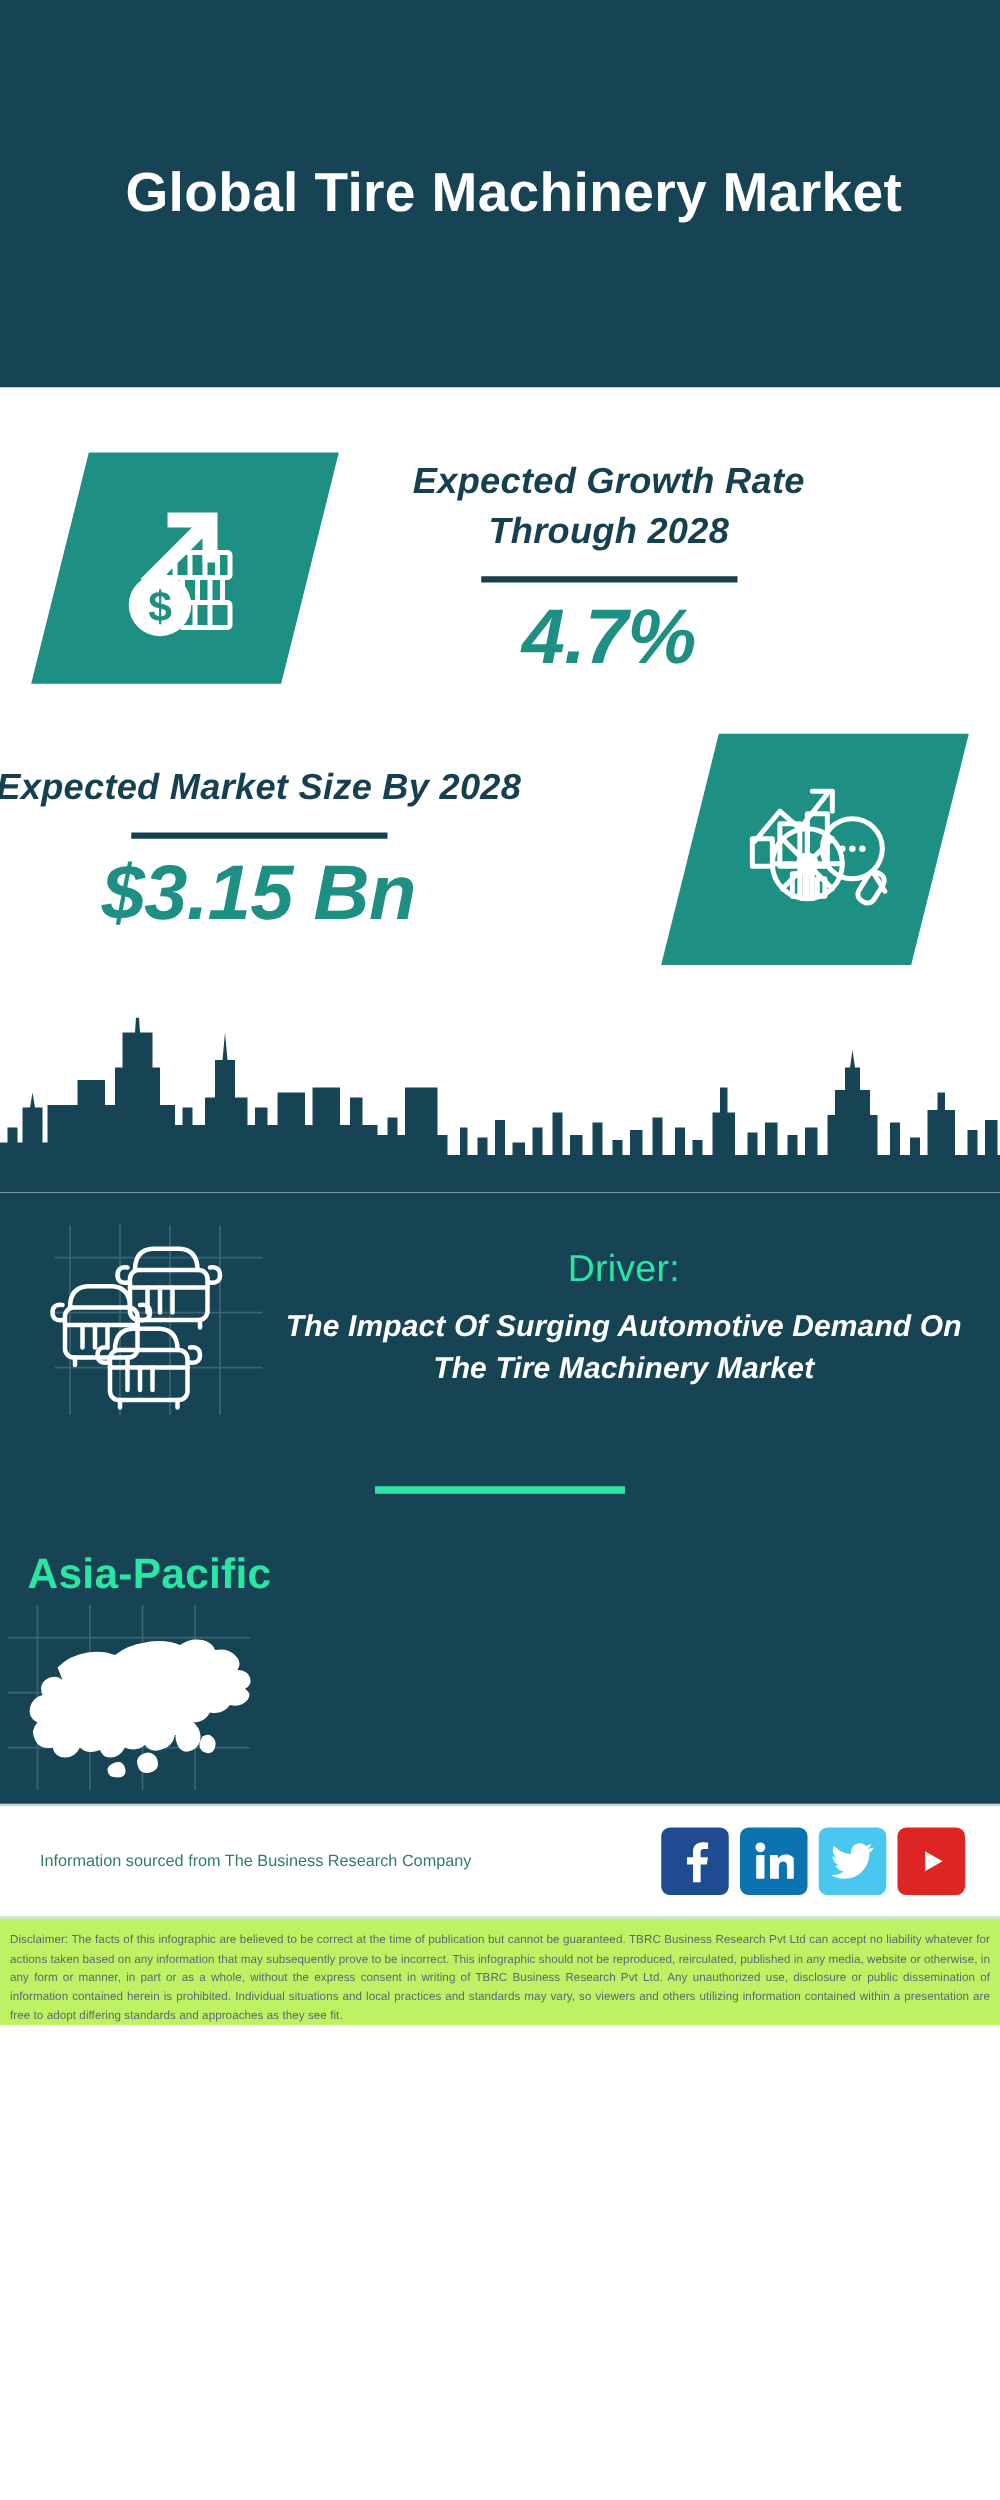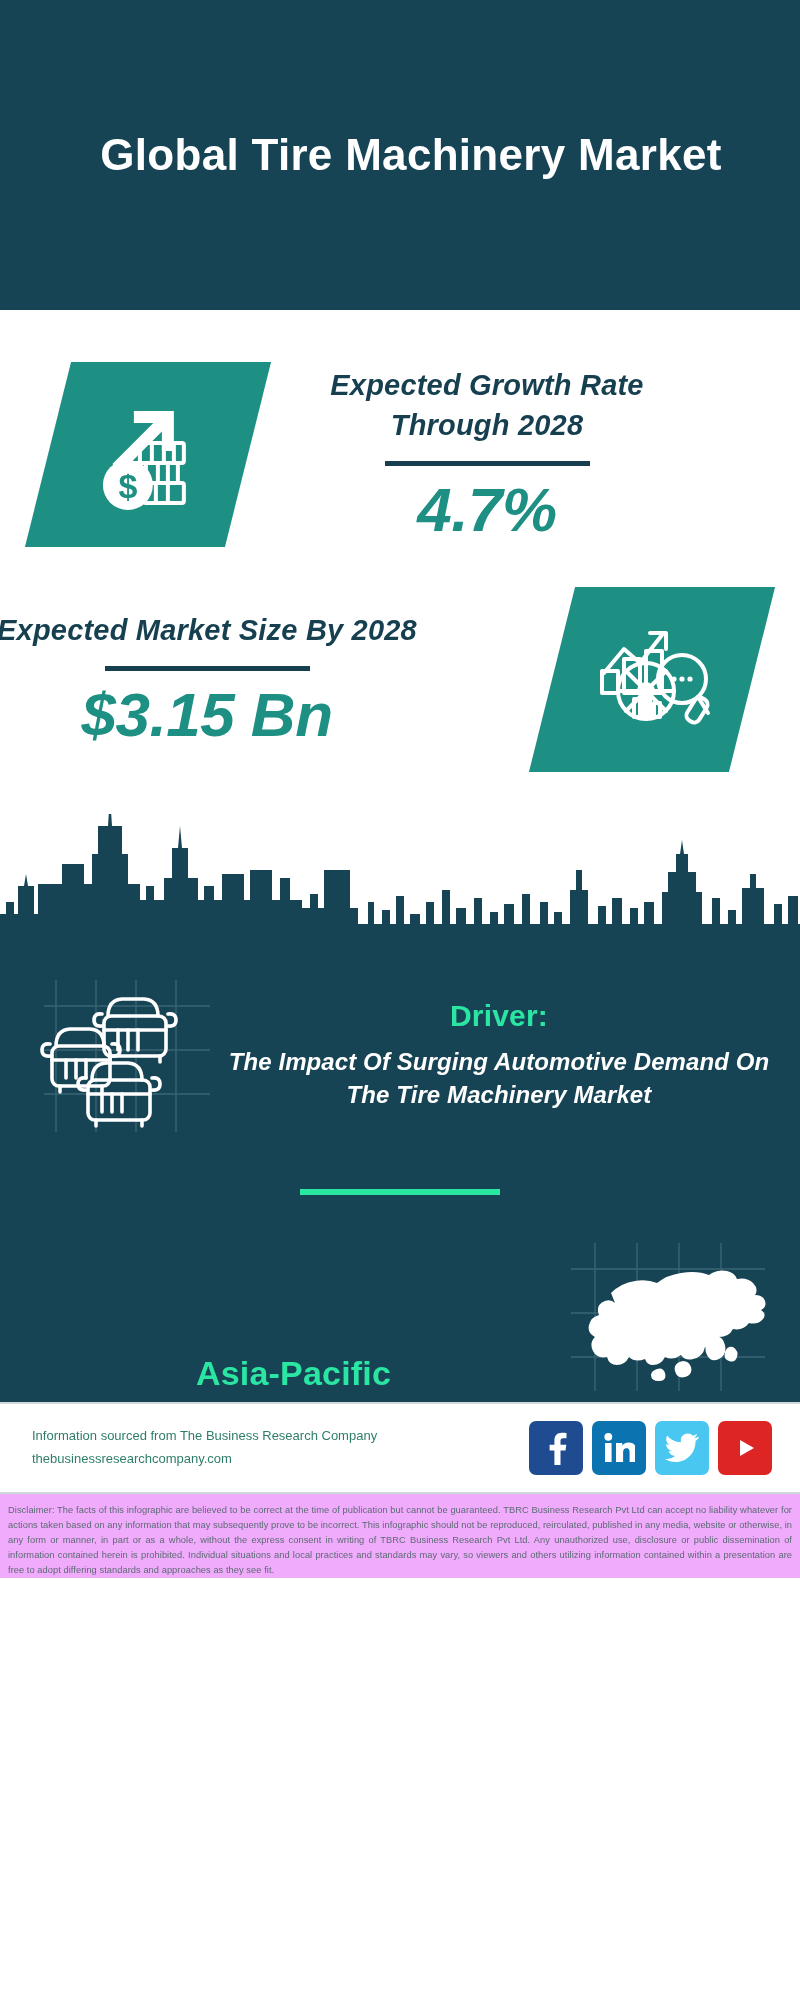--- a/index.html
+++ b/index.html
@@ -113,21 +113,21 @@
     position:relative;
   }
   .driver-text{
     flex:1 1 auto;
     text-align:center;
     padding:0 26px 0 6px;
   }
   .driver-heading{
     color:#2BE5A3;
     font-size:30px;
-    font-weight:bold;
+    font-weight:normal;
     line-height:1.2;
     margin-bottom:12px;
     letter-spacing:0.2px;
   }
   .driver-body{
     color:#ffffff;
     font-size:24px;
     font-weight:bold;
     line-height:1.34;
     letter-spacing:0.1px;
@@ -135,22 +135,23 @@
   }
 
   .mint-divider{
     width:200px; height:6px;
     background:#2BE5A3;
     margin:52px auto 0 auto;
   }
 
   .region-row{
     display:flex;
-    align-items:flex-end;
+    align-items:flex-start;
     padding-top:44px;
+    flex-direction:column;
   }
   .region-text{
     flex:1 1 auto;
     text-align:center;
     padding-left:22px;
   }
   .region-name{
     color:#2BE5A3;
     font-size:34px;
     font-weight:bold;
@@ -197,21 +198,21 @@
   }
   .fb{ background:#1F4C91; }
   .li{ background:#0A73B0; }
   .tw{ background:#49C7F0; }
   .yt{ background:#DD2524; }
   .social-btn svg{ display:block; }
 
   
   .disclaimer{
     width:800px;
-    background:#f0abfc;
+    background:#bef264;
     padding:9px 8px 0 8px;
     color:#5a6b72;
     font-size:9.3px;
     line-height:1.62;
     text-align:justify;
     letter-spacing:0.05px;
   }
 </style>
 </head>
 <body>
@@ -388,21 +389,20 @@
         <path fill="#ffffff" d="M46 54 q10-10 24-12 q12-2 22 2 q10-8 24-10 q16-3 28 2 q8-6 18-4 q8 2 10 8 q10-2 16 4 q6 6 2 12 q8 0 10 6 q2 6-4 9 q6 4 2 9 q-5 6-14 4 q-6 8-16 6 q-4 8-14 8 q-4 10-14 10 q-2 10-12 12 q-8 2-12-4 q-8 6-16 2 q-4 8-12 8 q-6 0-8-6 q-10 4-16-2 q-4 8-12 8 q-8 0-10-8 q-10 2-14-6 q-4-8 2-14 q-8-4-6-12 q2-8 10-10 q-4-10 6-14 q6-2 10 2 Z M150 96 q8 2 10 10 q2 10-6 14 q-8 4-12-4 q-4-8 2-14 q2-4 6-6 Z M118 122 q6 0 8 6 q2 8-6 10 q-8 2-10-6 q-2-8 8-10 Z M92 130 q6-2 8 4 q2 8-6 8 q-8 0-8-6 q0-4 6-6 Z"></path>
         <path fill="#ffffff" d="M168 108 q6 4 4 10 q-2 6-8 4 q-6-2-4-9 q2-6 8-5 Z"></path>
       </svg>
     </div>
   </div>
 </div>
 
 <div class="footer">
   <div class="footer-text">
     <div>Information sourced from The Business Research Company</div>
-    <div>thebusinessresearchcompany.com</div>
   </div>
   <div class="social">
     <div class="social-btn fb">
       <svg width="30" height="34" viewBox="0 0 30 34">
           <path fill="#ffffff" d="M19.5 34V19.5h5l.8-5.8h-5.8V10c0-1.7.5-2.8 2.9-2.8h3.1V2.1C24.9 2 23 1.8 20.9 1.8c-4.5 0-7.5 2.7-7.5 7.7v4.2H8.6v5.8h4.8V34h6.1z"></path>
         </svg>
     </div>
     <div class="social-btn li">
       <svg width="32" height="32" viewBox="0 0 32 32">
           <g fill="#ffffff">

